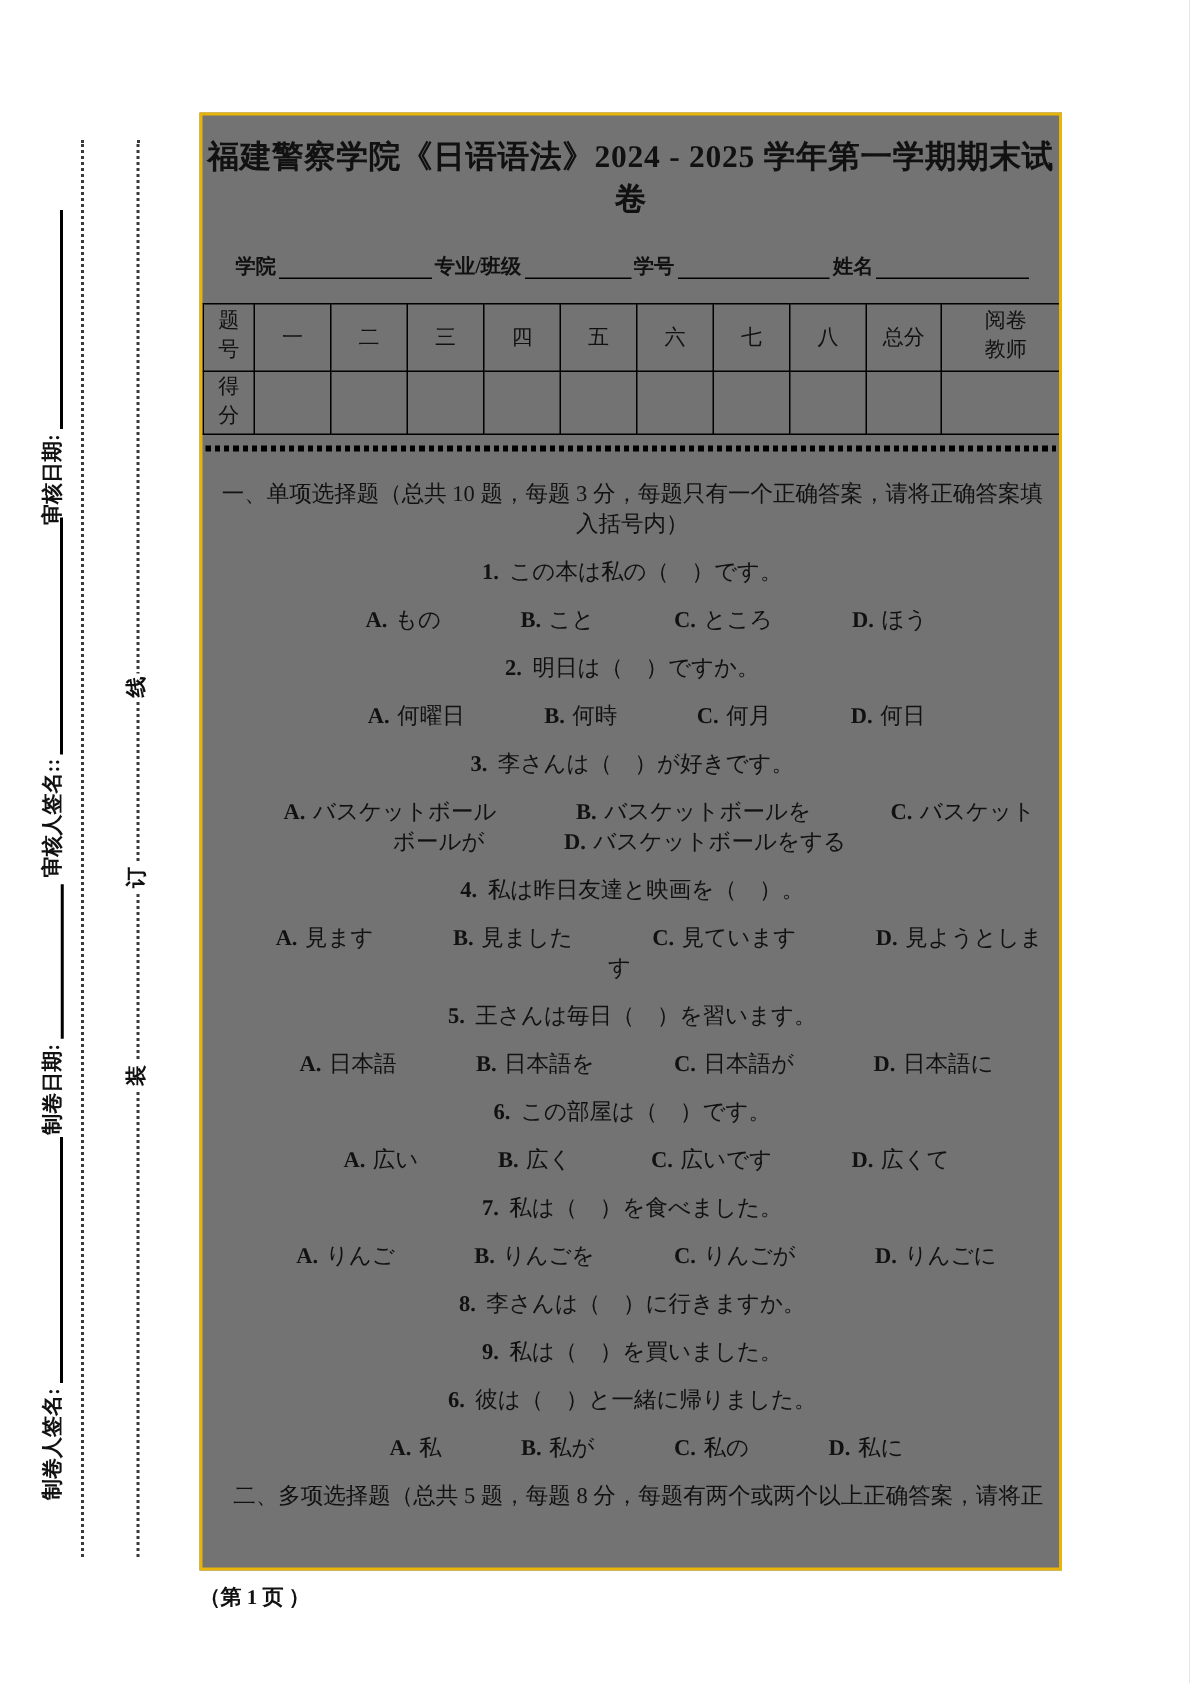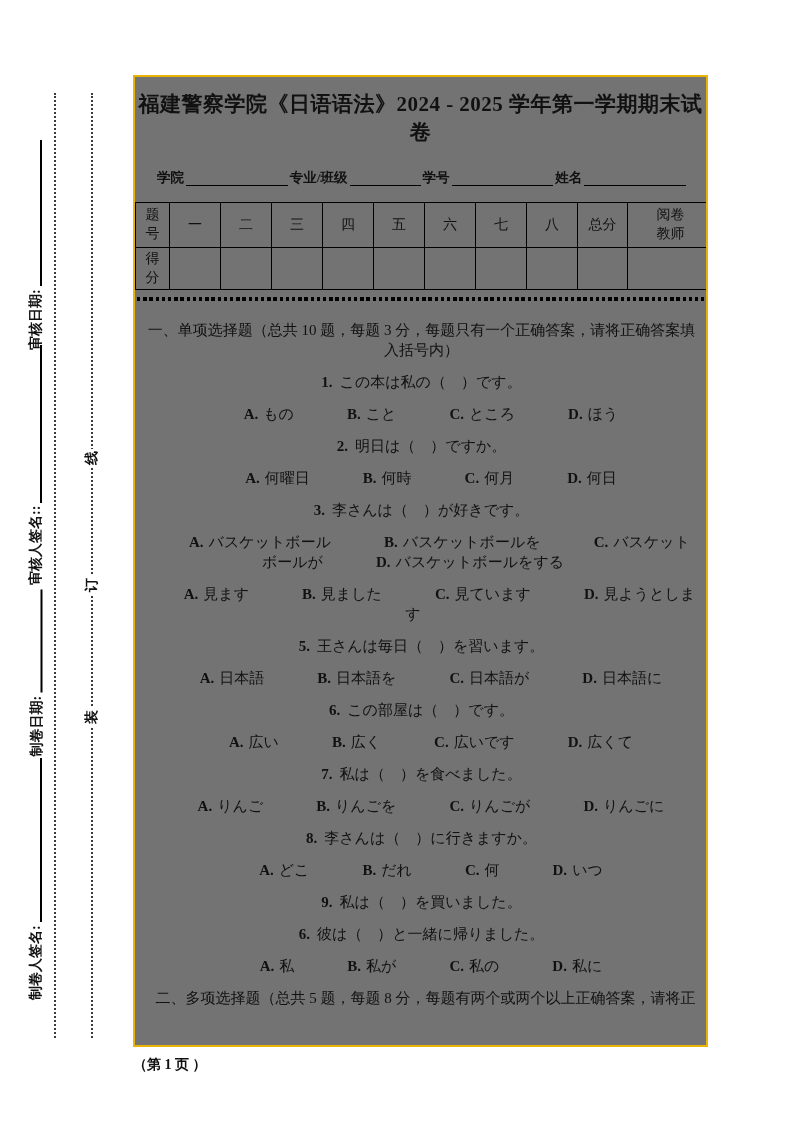--- a/index.html
+++ b/index.html
@@ -231,29 +231,29 @@
 
     <div class="content">
       <p class="q-line">一、单项选择题（总共 10 题，每题 3 分，每题只有一个正确答案，请将正确答案填入括号内）</p>
       <div id="qlist">
           <p class="q-line"><span class="q-num">1.</span>この本は私の（　）です。</p>
           <p class="q-line"><span class="opt"><span class="opt-key">A.</span>もの</span><span class="opt"><span class="opt-key">B.</span>こと</span><span class="opt"><span class="opt-key">C.</span>ところ</span><span class="opt"><span class="opt-key">D.</span>ほう</span></p>
           <p class="q-line"><span class="q-num">2.</span>明日は（　）ですか。</p>
           <p class="q-line"><span class="opt"><span class="opt-key">A.</span>何曜日</span><span class="opt"><span class="opt-key">B.</span>何時</span><span class="opt"><span class="opt-key">C.</span>何月</span><span class="opt"><span class="opt-key">D.</span>何日</span></p>
           <p class="q-line"><span class="q-num">3.</span>李さんは（　）が好きです。</p>
           <p class="q-line"><span class="opt"><span class="opt-key">A.</span>バスケットボール</span><span class="opt"><span class="opt-key">B.</span>バスケットボールを</span><span class="opt"><span class="opt-key">C.</span>バスケットボールが</span><span class="opt"><span class="opt-key">D.</span>バスケットボールをする</span></p>
+          <p class="q-line"><span class="q-num">4.</span>私は昨日友達と映画を（　）。</p>
           <p class="q-line"><span class="opt"><span class="opt-key">A.</span>見ます</span><span class="opt"><span class="opt-key">B.</span>見ました</span><span class="opt"><span class="opt-key">C.</span>見ています</span><span class="opt"><span class="opt-key">D.</span>見ようとします</span></p>
           <p class="q-line"><span class="q-num">5.</span>王さんは毎日（　）を習います。</p>
           <p class="q-line"><span class="opt"><span class="opt-key">A.</span>日本語</span><span class="opt"><span class="opt-key">B.</span>日本語を</span><span class="opt"><span class="opt-key">C.</span>日本語が</span><span class="opt"><span class="opt-key">D.</span>日本語に</span></p>
           <p class="q-line"><span class="q-num">6.</span>この部屋は（　）です。</p>
           <p class="q-line"><span class="opt"><span class="opt-key">A.</span>広い</span><span class="opt"><span class="opt-key">B.</span>広く</span><span class="opt"><span class="opt-key">C.</span>広いです</span><span class="opt"><span class="opt-key">D.</span>広くて</span></p>
           <p class="q-line"><span class="q-num">7.</span>私は（　）を食べました。</p>
           <p class="q-line"><span class="opt"><span class="opt-key">A.</span>りんご</span><span class="opt"><span class="opt-key">B.</span>りんごを</span><span class="opt"><span class="opt-key">C.</span>りんごが</span><span class="opt"><span class="opt-key">D.</span>りんごに</span></p>
           <p class="q-line"><span class="q-num">8.</span>李さんは（　）に行きますか。</p>
-          <p class="q-line"><span class="opt"><span class="opt-key">A.</span>どこ</span><span class="opt"><span class="opt-key">B.</span>だれ</span><span class="opt"><span class="opt-key">C.</span>何</span><span class="opt"><span class="opt-key">D.</span>いつ</span></p>
           <p class="q-line"><span class="q-num">9.</span>私は（　）を買いました。</p>
           <p class="q-line"><span class="q-num">6.</span>彼は（　）と一緒に帰りました。</p>
           <p class="q-line"><span class="opt"><span class="opt-key">A.</span>私</span><span class="opt"><span class="opt-key">B.</span>私が</span><span class="opt"><span class="opt-key">C.</span>私の</span><span class="opt"><span class="opt-key">D.</span>私に</span></p>
         </div>
       <p class="q-line sec2">二、多项选择题（总共 5 题，每题 8 分，每题有两个或两个以上正确答案，请将正</p>
     </div>
   </div>
 
   <div class="footer">（第 1 页 ）</div>
 </div>

